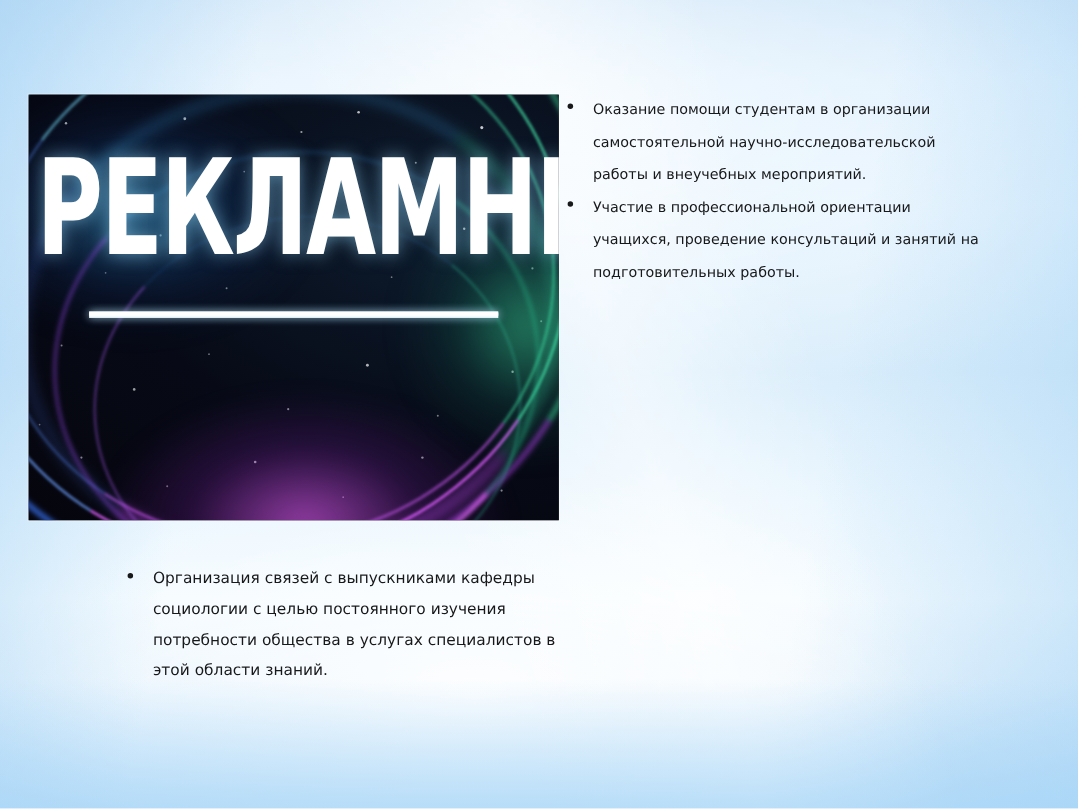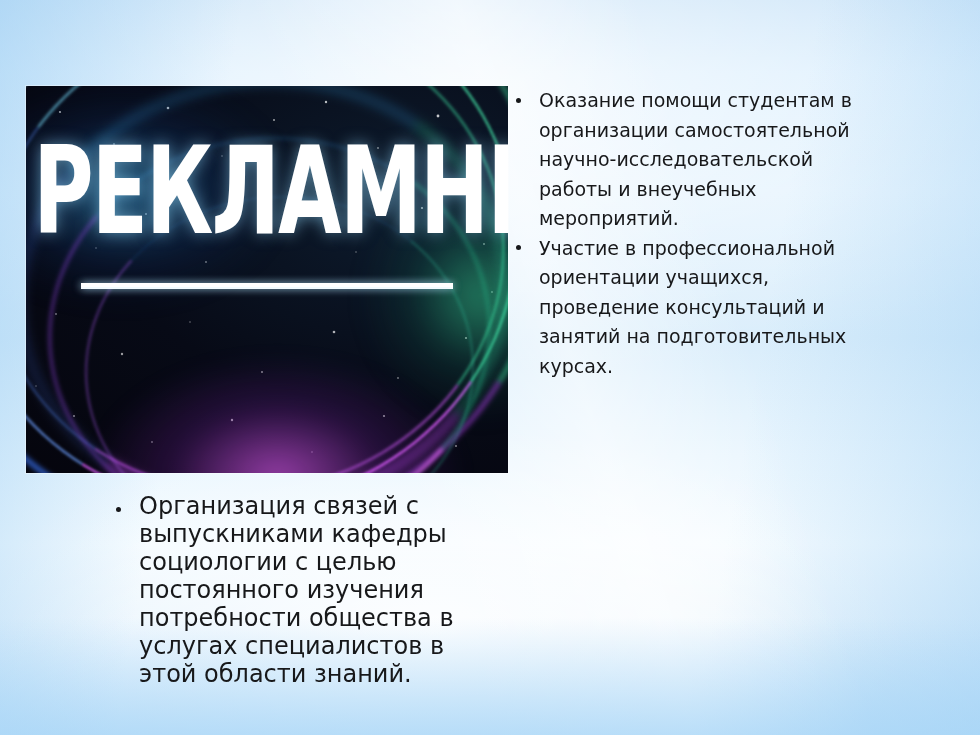--- a/index.html
+++ b/index.html
@@ -232,28 +232,28 @@
     width: 5px;
     height: 5px;
     border-radius: 50%;
     background: #17181a;
   }
 
   #bullets-right {
     left: 505px;
     top: 86px;
     width: 385px;
-    font-size: 19px;
+    font-size: 13px;
     line-height: 29.5px;
   }
   #bullets-bottom {
     left: 105px;
-    top: 492px;
+    top: 512px;
     width: 400px;
-    font-size: 24px;
+    font-size: 14px;
     line-height: 28px;
   }
 </style>
 </head>
 <body>
 
 <div id="slide">
 
   <div class="bg-layer bg-base"></div>
   <div class="bg-layer bg-sheen-a"></div>
@@ -316,20 +316,20 @@
 
     <div class="poster-text">
       <div class="poster-line1">РЕКЛАМНЫЕ</div>
       <div class="poster-rule top"></div>
       <div class="poster-rule bot"></div>
     </div>
   </div>
 
   <ul class="bullets" id="bullets-right">
     <li>Оказание помощи студентам в организации самостоятельной научно-исследовательской работы и внеучебных мероприятий.</li>
-    <li>Участие в профессиональной ориентации учащихся, проведение консультаций и занятий на подготовительных курсах.</li>
+    <li>Участие в профессиональной ориентации учащихся, проведение консультаций и занятий на подготовительных работы.</li>
   </ul>
 
   <ul class="bullets" id="bullets-bottom">
     <li>Организация связей с выпускниками кафедры социологии с целью постоянного изучения потребности общества в услугах специалистов в этой области знаний.</li>
   </ul>
 
 </div>
 
 </body></html>

